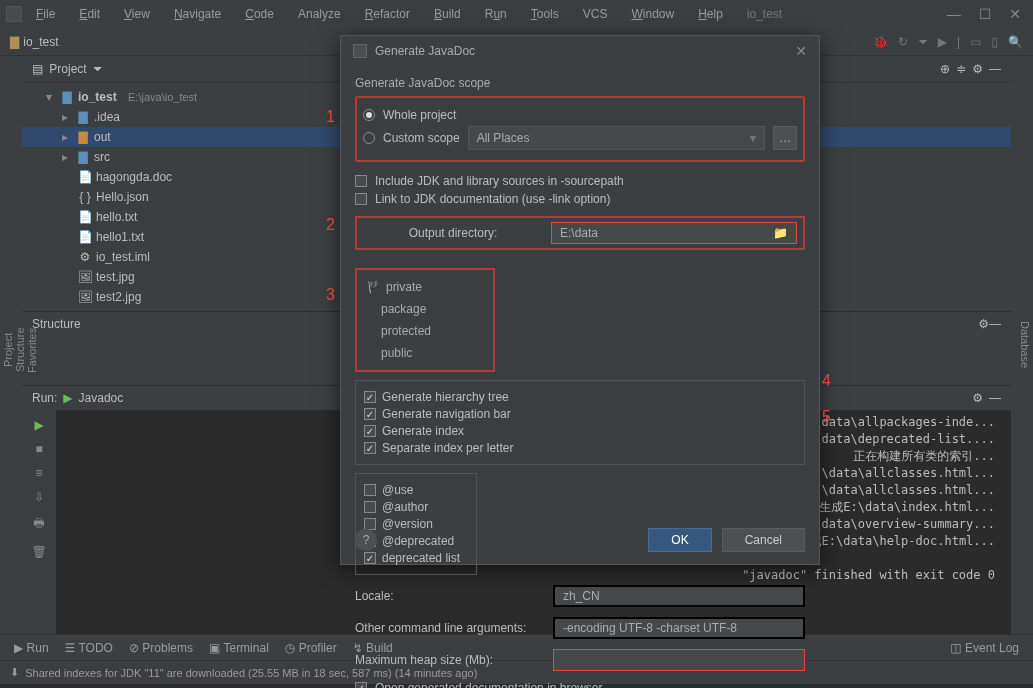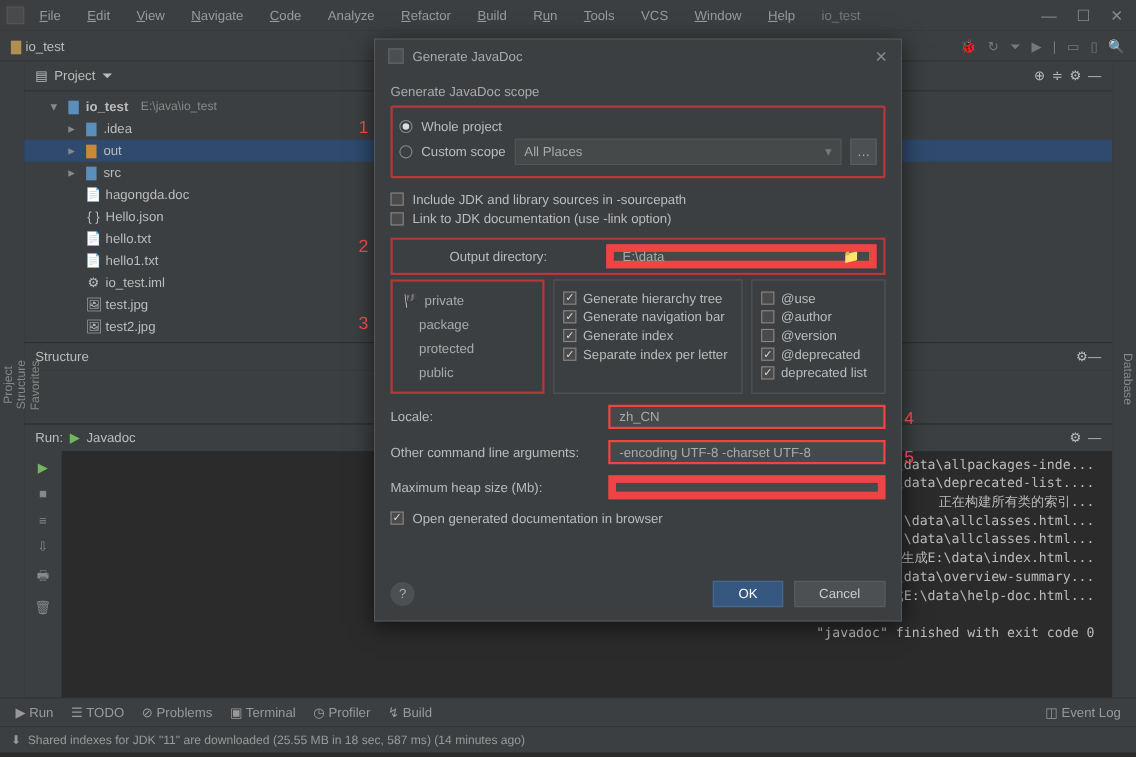--- a/index.html
+++ b/index.html
@@ -72,37 +72,37 @@
 .row { display: flex; align-items: center; gap: 8px; margin: 4px 0; }
 .radio { width: 12px; height: 12px; border-radius: 50%; border: 1px solid #888; display: inline-flex; align-items: center; justify-content: center; }
 .radio.checked::after { content: ""; width: 6px; height: 6px; background: #ddd; border-radius: 50%; }
 .chk { width: 12px; height: 12px; border: 1px solid #888; background: #4a4a4a; display: inline-flex; align-items: center; justify-content: center; font-size: 10px; color: #ddd; }
 .chk.c::after { content: "✓"; }
 .select { flex: 1; height: 24px; background: #45494a; border: 1px solid #555; display: flex; align-items: center; padding: 0 8px; color: #aaa; }
 .select .ar { margin-left: auto; color: #777; }
 .sqbtn { width: 24px; height: 24px; background: #4c5052; border: 1px solid #5a5d5f; display: flex; align-items: center; justify-content: center; color: #aaa; }
 .out-row { border: 2px solid #b43a3a; padding: 4px 6px; display: flex; align-items: center; gap: 8px; margin-top: 10px; }
 .out-row .lbl { width: 180px; text-align: center; }
-.input { flex: 1; height: 22px; background: #45494a; border: 7px solid #ef4444; display: flex; align-items: center; padding: 0 8px; color: #aaa; }
+.input { flex: 1; height: 22px; background: #45494a; border: 1px solid #ef4444; display: flex; align-items: center; padding: 0 8px; color: #aaa; }
 .input .ic { margin-left: auto; color: #777; }
 
-.opts-row { display: flex; gap: 8px; margin-top: 4px; }
+.opts-row { display: flex; gap: 8px; margin-top: 18px; flex-direction: column; }
 .vis-box { border: 2px solid #b43a3a; width: 140px; padding: 6px 10px; }
 .vis-box .vi { padding: 4px 0 4px 14px; color: #aaa; }
 .vis-box .vi.first { padding-left: 0; }
 .vis-box .flag { margin-right: 4px; }
 .gen-box { border: 1px solid #555; flex: 1; padding: 6px 8px; }
 .gen-box .grow { display: flex; align-items: center; gap: 6px; margin: 3px 0; }
 .tag-box { border: 1px solid #555; width: 122px; padding: 6px 8px; }
 .tag-box .grow { display: flex; align-items: center; gap: 6px; margin: 3px 0; }
 
 .param-row { display: flex; align-items: center; gap: 8px; margin-top: 10px; }
 .param-row .lbl { width: 190px; }
 .param-row .input { width: 250px; }
-.red-in { border: 2px solid #ef4444; }
+.red-in { border: 2px solid #000000; }
 
 .annotn { position: absolute; color: #d44; font-size: 16px; font-weight: 500; }
 
 .dlg-footer { position: absolute; bottom: 12px; left: 14px; right: 14px; display: flex; align-items: center; gap: 10px; }
 .help { width: 22px; height: 22px; border-radius: 50%; background: #4c5052; display: flex; align-items: center; justify-content: center; color: #aaa; }
 .btn { height: 24px; padding: 0 22px; background: #4c5052; border: 1px solid #5a5d5f; color: #ccc; display: flex; align-items: center; }
 .btn.primary { background: #365880; border-color: #4a6a90; color: #fff; }
 </style>
 </head>
 <body>

